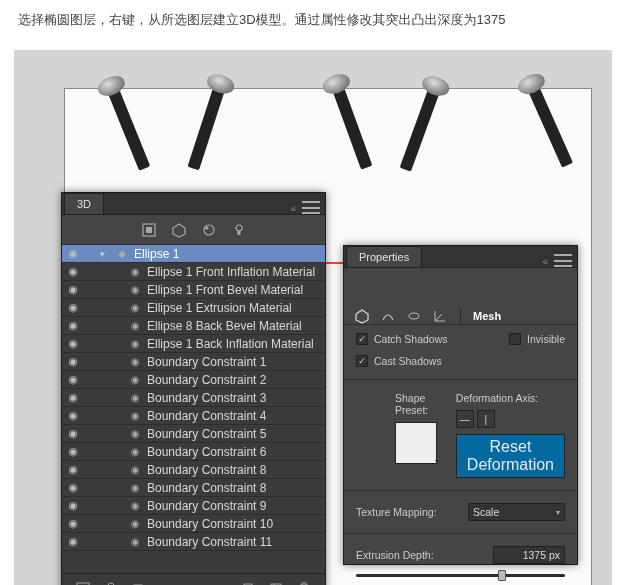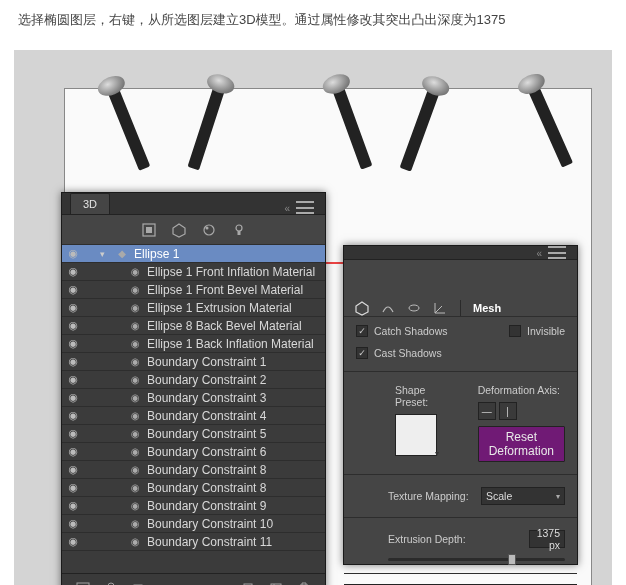--- a/index.html
+++ b/index.html
@@ -26,21 +26,21 @@
   }
   
   
   .panel-3d {
     position: absolute; left: 47px; top: 142px; width: 265px; height: 410px;
     background: #454545; border: 1px solid #1a1a1a; box-shadow: 0 0 8px rgba(0,0,0,.5);
     color: #ddd; font-size: 11px;
     display: flex; flex-direction: column;
   }
   .panel-tabbar {
-    height: 22px; background: #333; display: flex; align-items: flex-end; padding: 0 8px;
+    height: 22px; background: #333; display: flex; align-items: flex-end; padding: 0 2px;
     border-bottom: 1px solid #222;
   }
   .panel-tabbar .spacer { flex: 1; }
   .panel-tabbar .menu-btn { width: 18px; height: 13px; display:flex; flex-direction:column; justify-content:space-between; margin-right:3px; cursor:pointer;}
   .panel-tabbar .menu-btn span{height:2px;background:#aaa;}
   .panel-tabbar .dbl { color:#888; font-size:10px;margin-right:6px;}
   .panel-tab {
     background: #454545; padding: 4px 12px; font-size: 11px; color: #e4e4e4;
     border: 1px solid #222; border-bottom: none; border-radius: 2px 2px 0 0;
   }
@@ -81,25 +81,25 @@
   .chk-row { display:flex; align-items:center; gap:6px;}
   .chk { width:12px;height:12px;border:1px solid #222;background:#333;display:flex;align-items:center;justify-content:center;font-size:9px;color:#ccc;}
   .chk.checked::after{content:"✓";}
   .hr{height:1px;background:#2d2d2d;margin:2px -12px;}
   .two-col{display:flex;gap:18px;padding-left:39px;}
   .col{display:flex;flex-direction:column;gap:6px;}
   .preset-thumb{width:42px;height:42px;background:#eee;border:1px solid #222;position:relative;}
   .preset-thumb .dd{position:absolute;right:-3px;bottom:-3px;font-size:8px;color:#333;}
   .axis-row{display:flex;gap:3px;}
   .axis-btn{width:18px;height:18px;background:#3a3a3a;border:1px solid #222;display:flex;align-items:center;justify-content:center;font-size:10px;color:#ccc;}
-  .btn{background:#701a75;border:1px solid #222;padding:3px 10px;font-size:12px;color:#e8e8e8;text-align:center;cursor:pointer;border-radius:1px;}
+  .btn{background:#0369a1;border:1px solid #222;padding:3px 10px;font-size:16px;color:#e8e8e8;text-align:center;cursor:pointer;border-radius:1px;}
   .select{flex:1;height:18px;background:#333;border:1px solid #222;color:#ddd;font-size:10.5px;padding:0 4px;display:flex;align-items:center;justify-content:space-between;}
   .select .car{font-size:8px;color:#aaa;}
-  .field-row{display:flex;align-items:center;gap:1px;margin-left:32px;}
-  .num-box{width:36px;height:18px;background:#333;border:1px solid #222;color:#ddd;font-size:10.5px;text-align:right;padding-right:4px;display:flex;align-items:center;justify-content:flex-end;}
+  .field-row{display:flex;align-items:center;gap:20px;}
+  .num-box{width:72px;height:18px;background:#333;border:1px solid #222;color:#ddd;font-size:10.5px;text-align:right;padding-right:4px;display:flex;align-items:center;justify-content:flex-end;}
   .slider{height:3px;background:#2b2b2b;position:relative;flex:1;border-radius:2px;}
   .slider .knob{position:absolute;top:-4px;width:8px;height:11px;background:#bbb;border:1px solid #555;border-radius:1px;}
   .props-footer{height:26px;border-top:1px solid #222;display:flex;align-items:center;justify-content:flex-end;gap:10px;padding:0 10px;}
   .mini{width:18px;height:16px;border:1px solid #222;background:#3a3a3a;display:flex;align-items:center;justify-content:center;font-size:10px;color:#ccc;}
 
   
   .gizmo{position:absolute; left:306px; top:212px;}
   .gizmo .axis-y{position:absolute;width:2px;height:36px;background:#3c3;left:0;top:-36px;}
   .gizmo .axis-y::after{content:"";position:absolute;top:-6px;left:-4px;border:5px solid transparent;border-bottom-color:#3c3;}
   .gizmo .axis-x{position:absolute;height:2px;width:34px;background:#e44;left:0;top:0;}
@@ -281,20 +281,21 @@
             <line x1="5" y1="3" x2="5" y2="11" stroke="#bbb"></line>
           </svg></div>
       <div class="f-ico"><svg class="ico" viewBox="0 0 14 14">
             <path d="M3 4h8l-1 8H4z M5 4V2h4v2" fill="none" stroke="#bbb"></path>
           </svg></div>
     </div>
   </div>
 
   <div class="panel-props">
     <div class="panel-tabbar">
+      <div class="panel-tab">Properties</div>
       <div class="spacer"></div>
       <div class="dbl">«</div>
       <div class="menu-btn">
           <span></span>
           <span></span>
           <span></span>
         </div>
     </div>
     <div class="props-tool">
       <div class="tb-ico" style="width:16px;height:16px;"><svg class="ico" viewBox="0 0 16 16">

